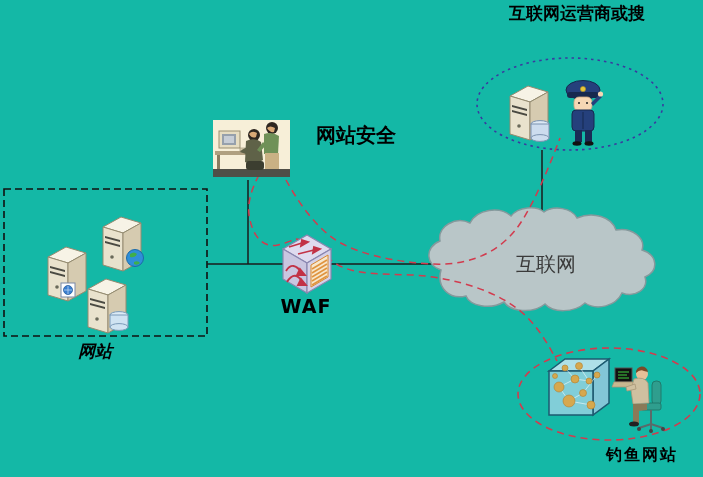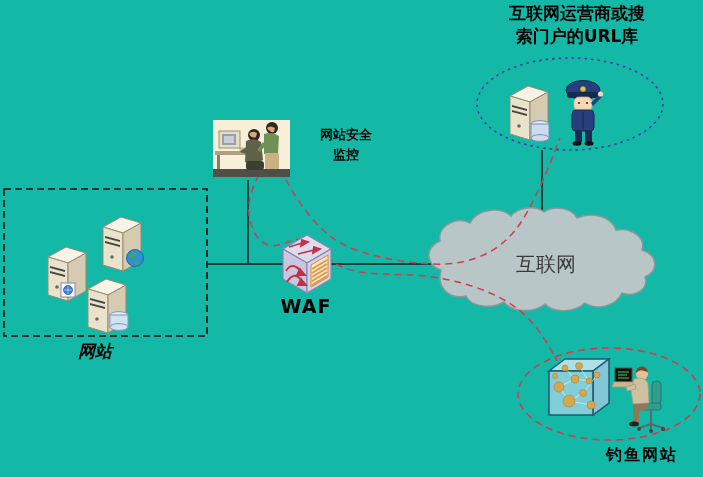--- a/index.html
+++ b/index.html
@@ -12,21 +12,21 @@
   }
   #scene{position:absolute;left:0;top:0;z-index:1;}
   .lbl{
     position:absolute;z-index:5;
     text-align:center;color:#000;
     font-family:"DejaVu Sans","Liberation Sans",sans-serif;
     white-space:nowrap;
   }
   .lbl.bold{font-weight:bold;}
   #url-library-label{left:467px;top:2px;width:220px;font-size:17px;line-height:23px;}
-  #monitoring-label{left:298px;top:125px;width:96px;font-size:13px;line-height:20px;font-family:Liberation Serif, serif;}
+  #monitoring-label{left:308px;top:125px;width:96px;font-size:20px;line-height:20px;font-family:Liberation Serif, serif;}
   #waf-label{left:276px;top:295px;width:60px;font-size:19px;letter-spacing:1px;}
   #internet-label{left:494px;top:251px;width:104px;font-size:20px;font-weight:400;color:#3a3a3a;}
   #website-label{left:45px;top:340px;width:100px;font-size:17px;font-style:italic;}
   #phishing-label{left:573px;top:445px;width:138px;font-size:16px;letter-spacing:2px;}
 </style>
 </head>
 <body>
 
 <div id="canvas">
 
@@ -217,26 +217,24 @@
           <polygon points="25,47 30,53 22,53"></polygon>
     </g>
   </g>
 
   <path d="M286,180 C296,198 310,220 330,236 C350,252 390,262 433,264
            C475,266 502,248 517,228 C532,208 548,170 560,138" fill="none" stroke="#d23b4e" stroke-width="1.5" stroke-dasharray="7 5"></path>
 </svg>
 
   <div id="url-library-label" class="lbl bold">
     <div>互联网运营商或搜</div>
-    <div>索门户的URL库</div>
   </div>
 
   <div id="monitoring-label" class="lbl bold">
     <div>网站安全</div>
-    <div>监控</div>
   </div>
 
   <div id="waf-label" class="lbl bold">WAF</div>
 
   <div id="internet-label" class="lbl">互联网</div>
 
   <div id="website-label" class="lbl bold">网站</div>
 
   <div id="phishing-label" class="lbl bold">钓鱼网站</div>
 

